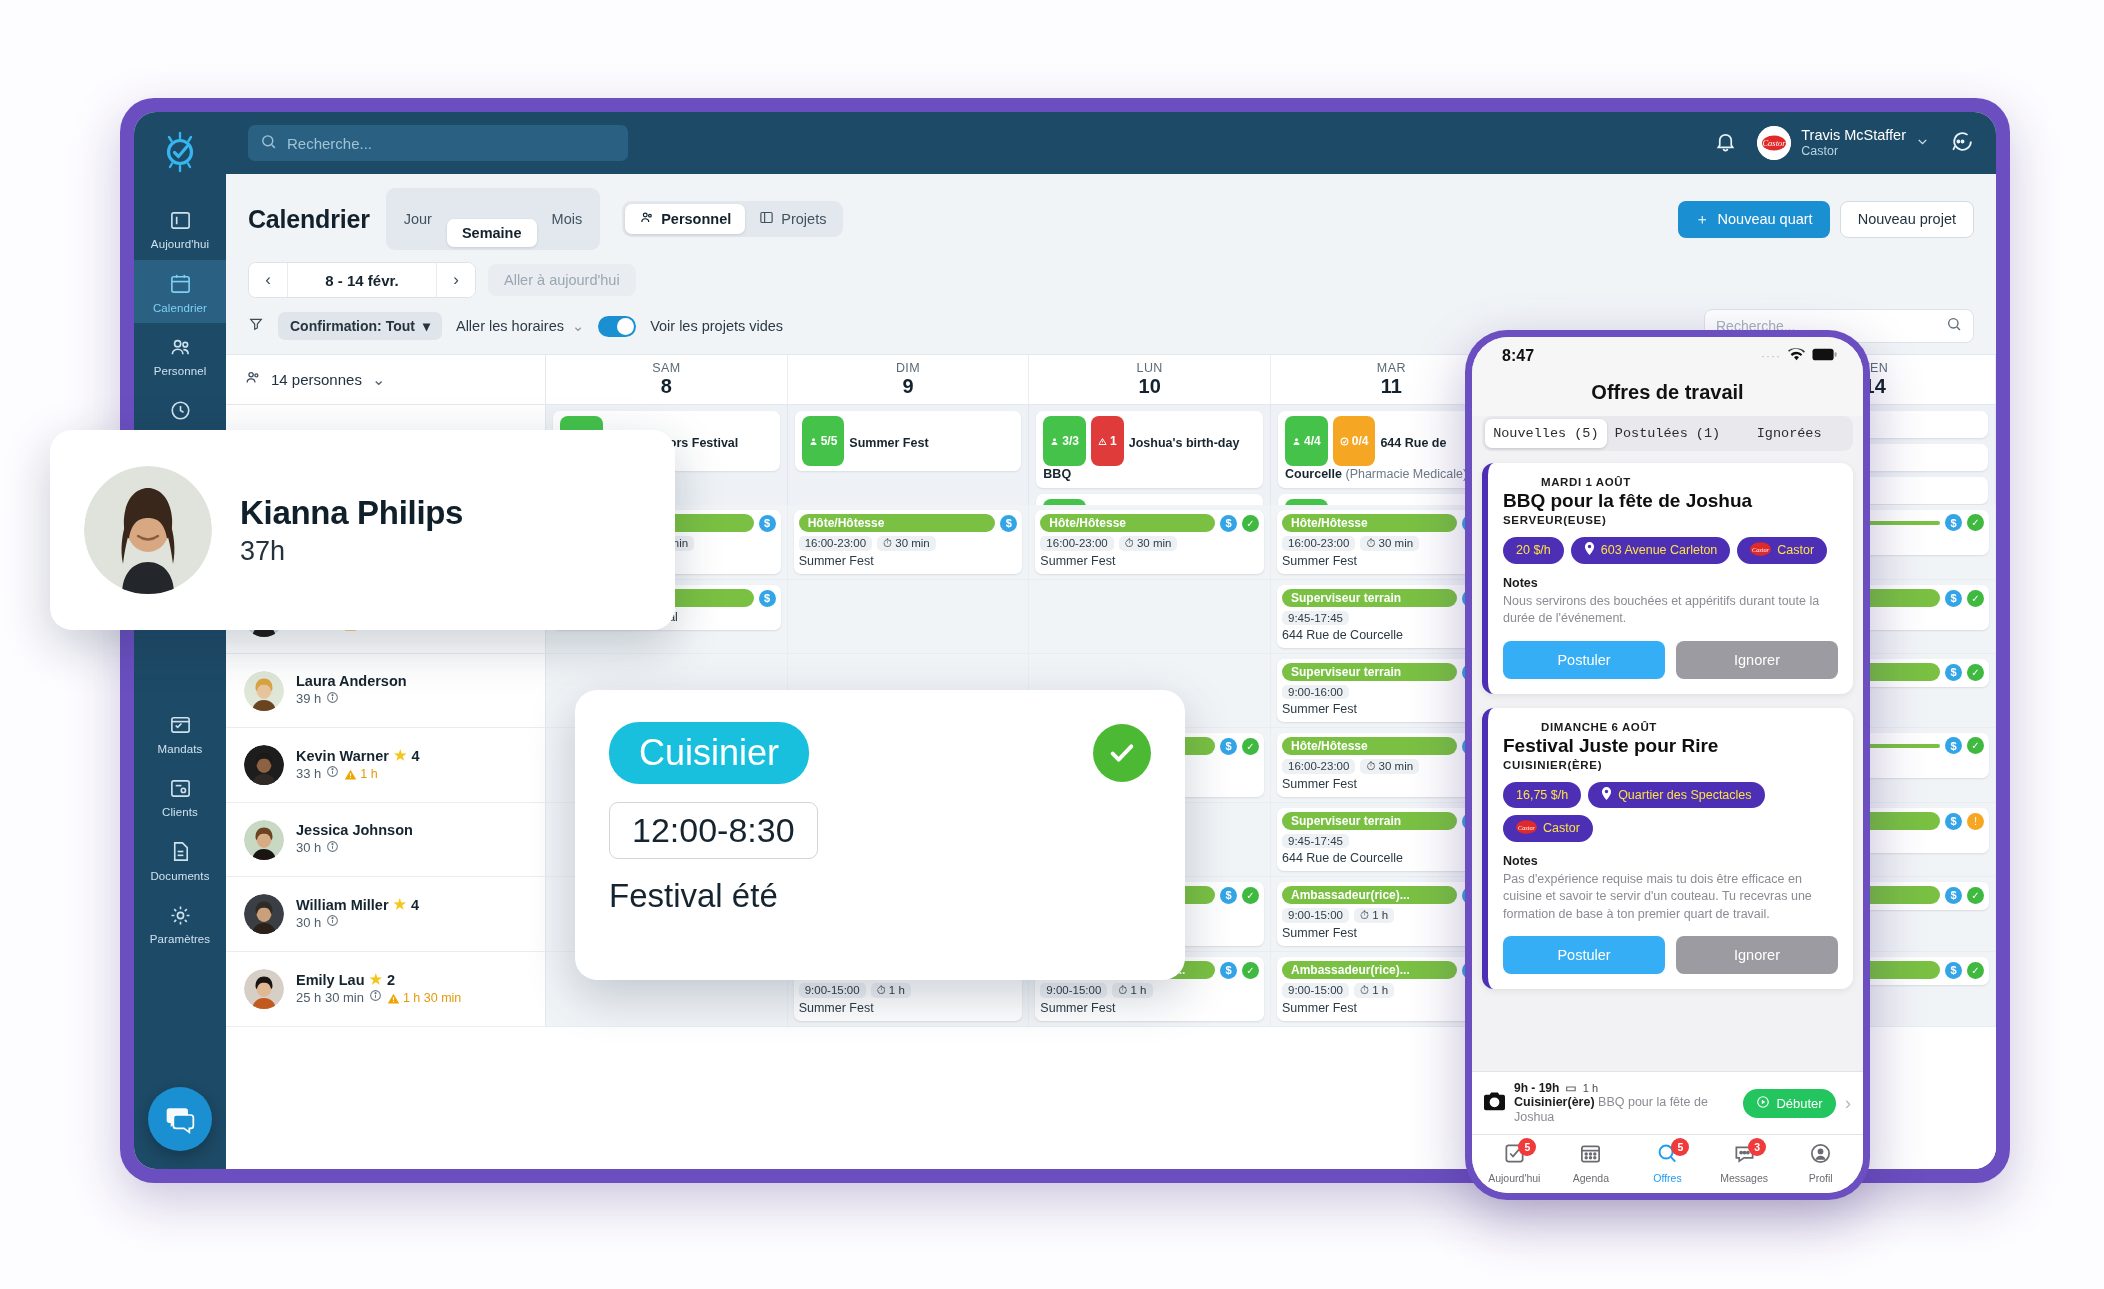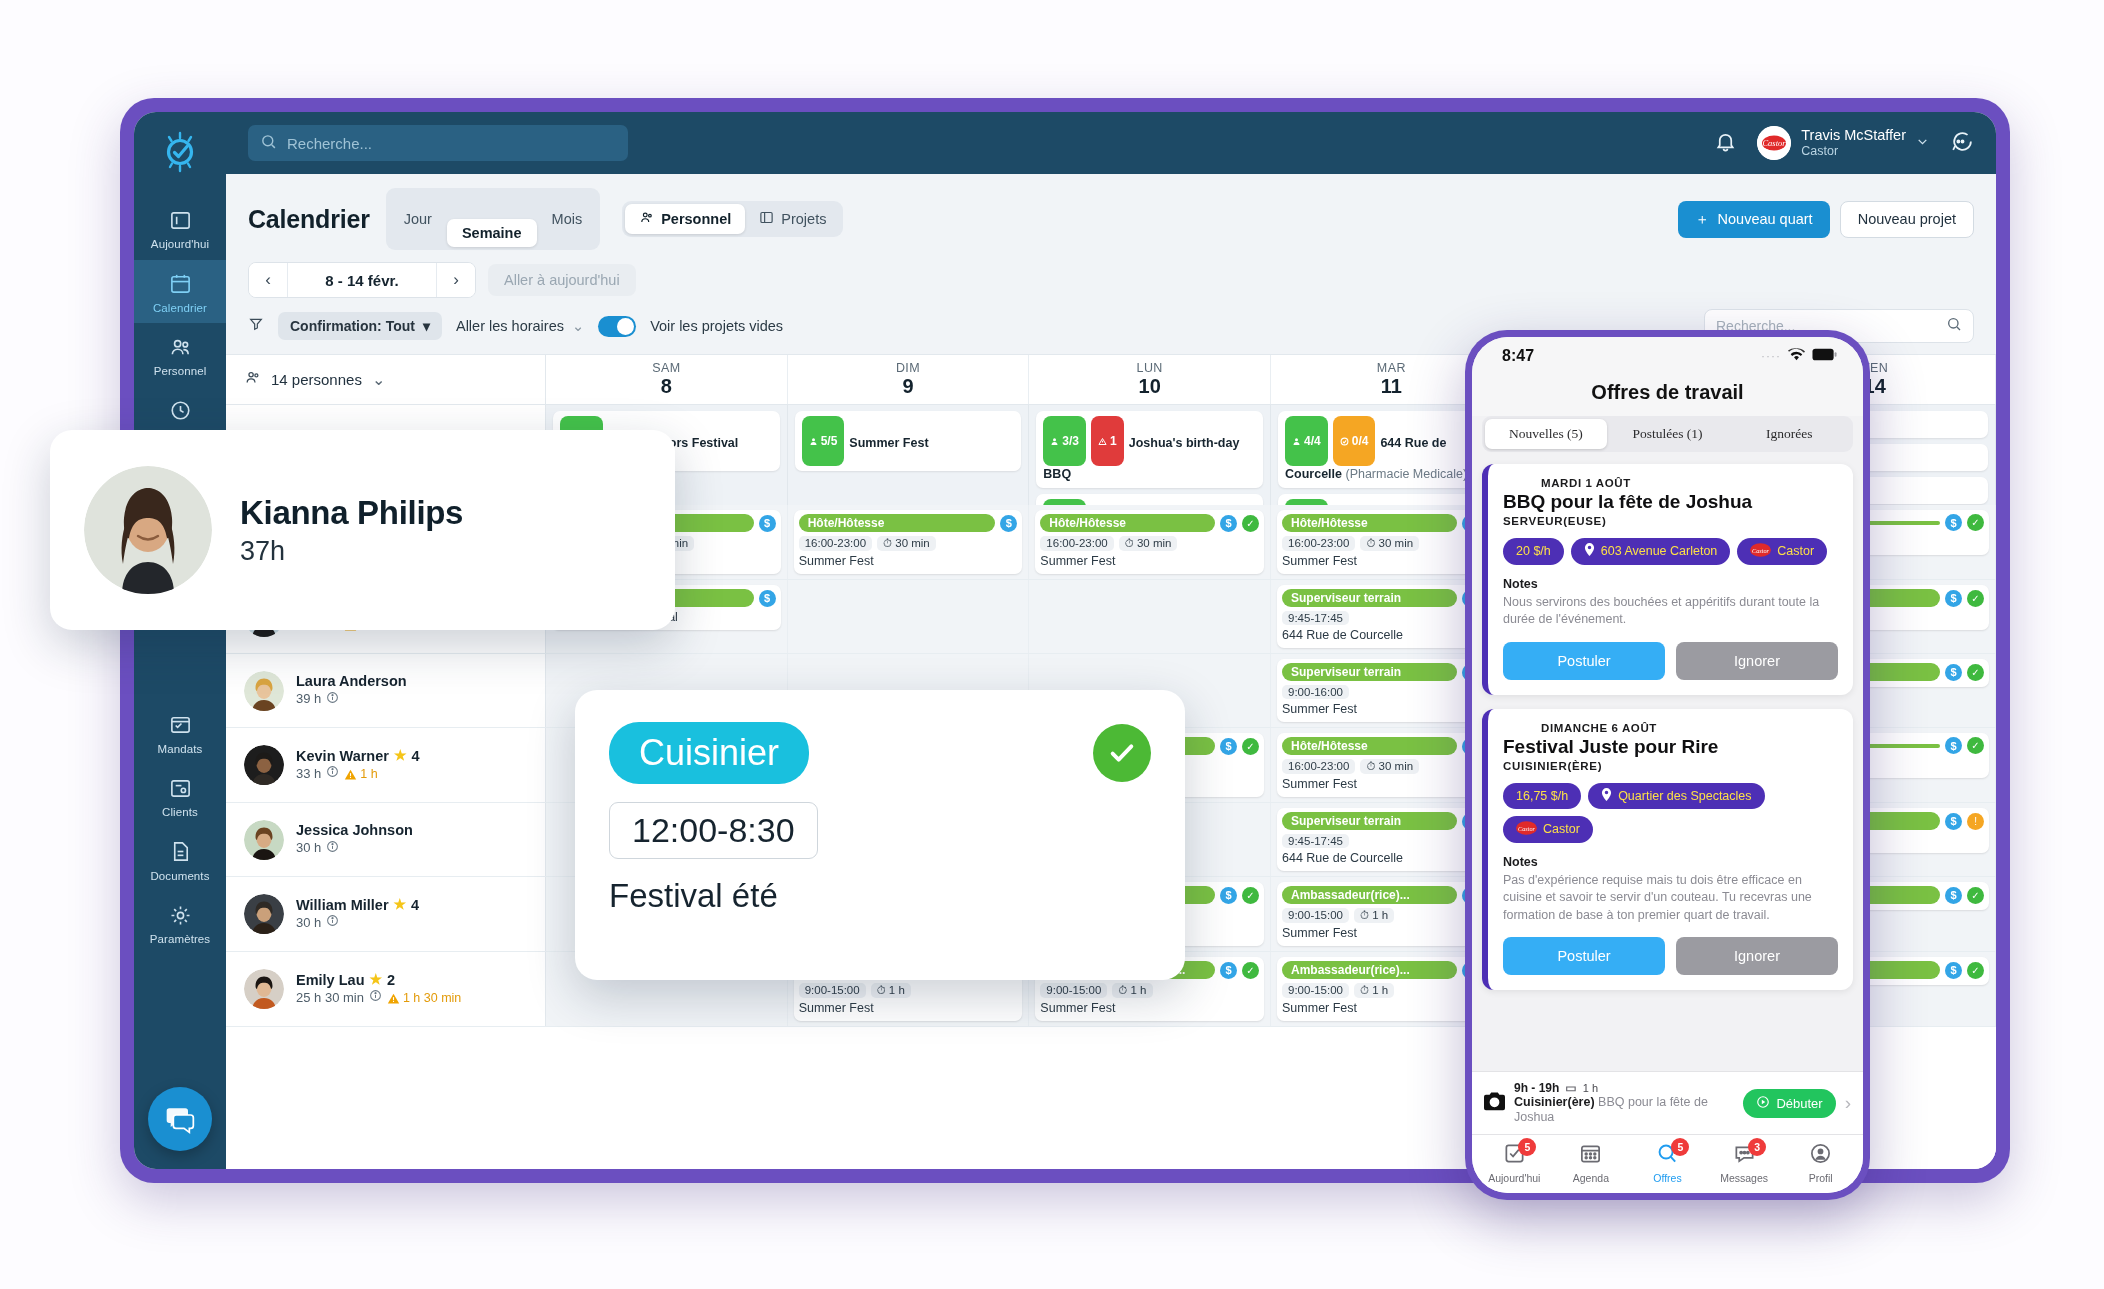--- a/index.html
+++ b/index.html
@@ -121,21 +121,21 @@
   .fs-proj{ margin-top:18px; font-size:33px; color:#16242f;}
 
   
   .phone{ position:absolute; left:1465px; top:330px; width:405px; height:870px; background:#6b4fc0; border-radius:42px; padding:7px; z-index:50; box-shadow:0 20px 55px rgba(45,25,110,.3);}
   .phone-inner{ width:100%;height:100%; background:#f2f2f4; border-radius:36px; overflow:hidden; display:flex;flex-direction:column;}
   .ph-status{ height:38px; display:flex;align-items:center;justify-content:space-between; padding:0 26px 0 30px; background:#f6f6f7;}
   .ph-time{ font-size:16px;font-weight:700;color:#111;}
   .ph-sysi{ display:flex;align-items:center;gap:7px;}
   .ph-title{ text-align:center; font-size:20px; font-weight:700; color:#121212; padding:6px 0 12px; background:#f6f6f7;}
   .ph-tabs{ display:flex; background:#e9e9ed; margin:0 10px; border-radius:9px; padding:3px;}
-  .ph-tabs button{ flex:1; border:none;background:transparent;font-family:Liberation Serif, serif;font-size:13.5px;color:#2c2c2e;padding:7px 2px;border-radius:7px;cursor:pointer;}
+  .ph-tabs button{ flex:1; border:none;background:transparent;font-family:Liberation Mono, monospace;font-size:13.5px;color:#2c2c2e;padding:7px 2px;border-radius:7px;cursor:pointer;}
   .ph-tabs button.on{ background:#fff; box-shadow:0 1px 3px rgba(0,0,0,.16);}
   .ph-body{ flex:1; overflow:hidden; padding:12px 10px 0; display:flex;flex-direction:column;gap:14px;}
   .offer{ background:#fff;border-radius:12px; border-left:6px solid #4d2fb5; padding:13px 15px 15px; box-shadow:0 2px 7px rgba(0,0,0,.08);}
   .of-date{ font-size:11.5px;font-weight:700;letter-spacing:.6px;color:#1b1b1d;margin-left:38px;}
   .of-title{ font-size:19px;font-weight:700;color:#0f0f11; margin-top:2px; line-height:1.15;}
   .of-role{ font-size:11.5px;font-weight:700;letter-spacing:.7px;color:#1b1b1d; margin-top:2px;}
   .of-tags{ display:flex;flex-wrap:wrap;gap:7px;margin-top:11px;}
   .tag{ background:#4d2fb5;color:#fde047;border-radius:16px;padding:5px 13px;font-size:12.5px;display:flex;align-items:center;gap:6px;}
   .of-nt{ font-size:12.5px;font-weight:700;color:#1b1b1d;margin-top:12px;}
   .of-nb{ font-size:12.5px;color:#8b8b93;margin-top:3px;line-height:1.4;}

